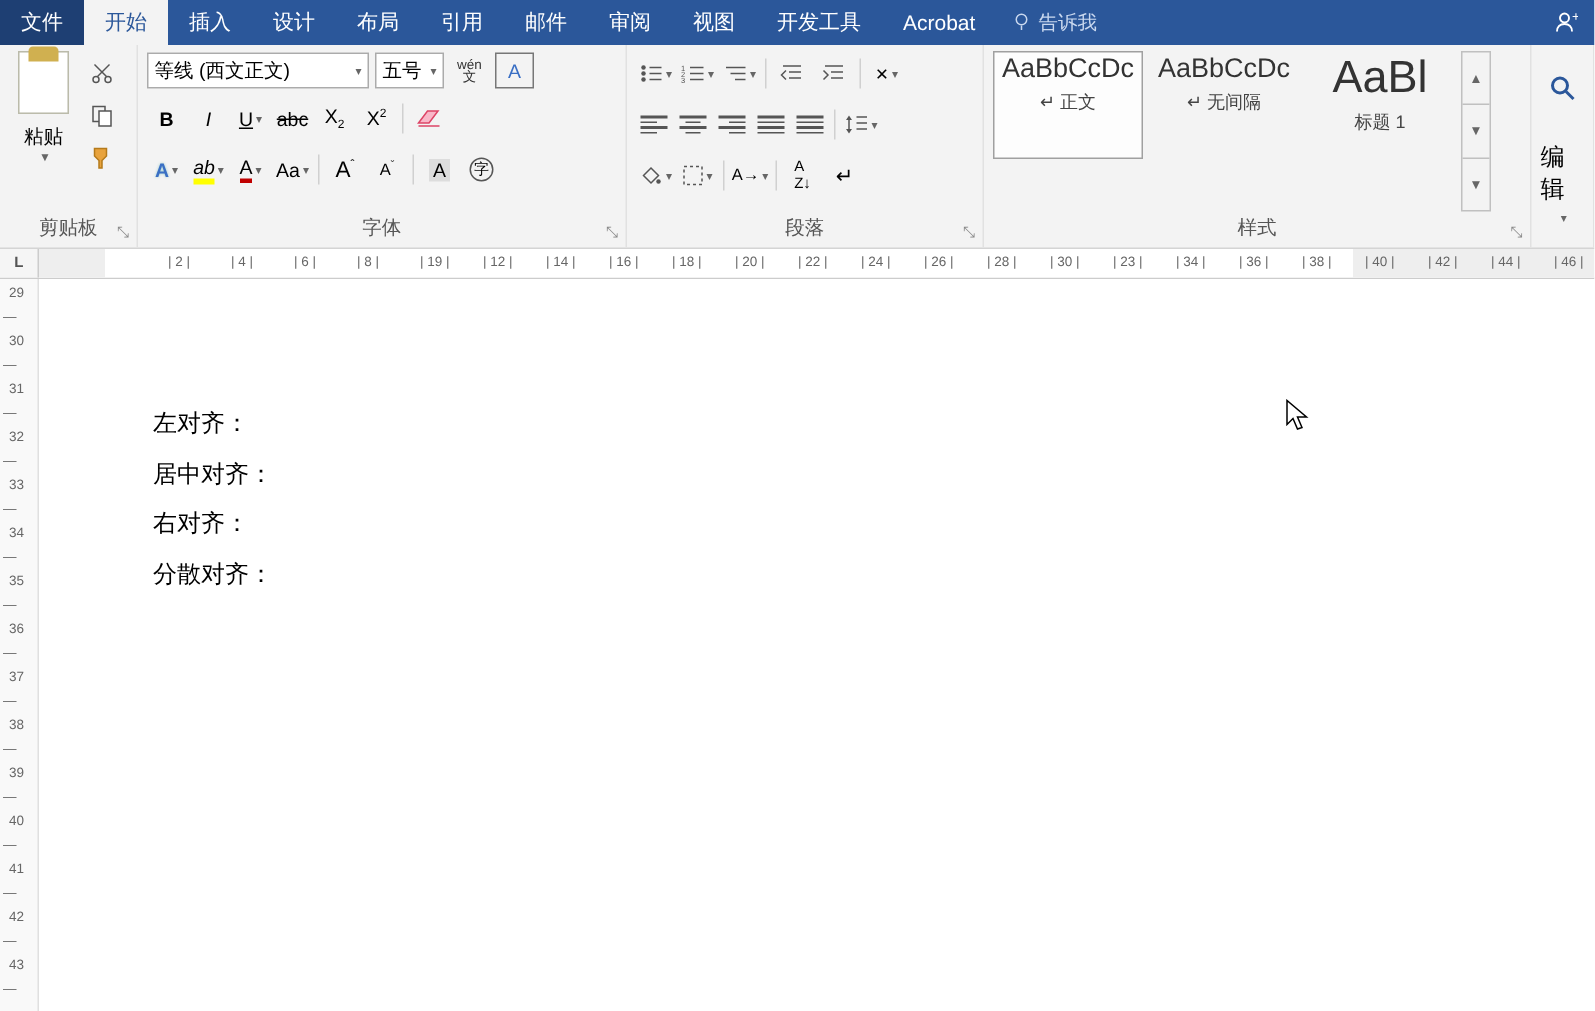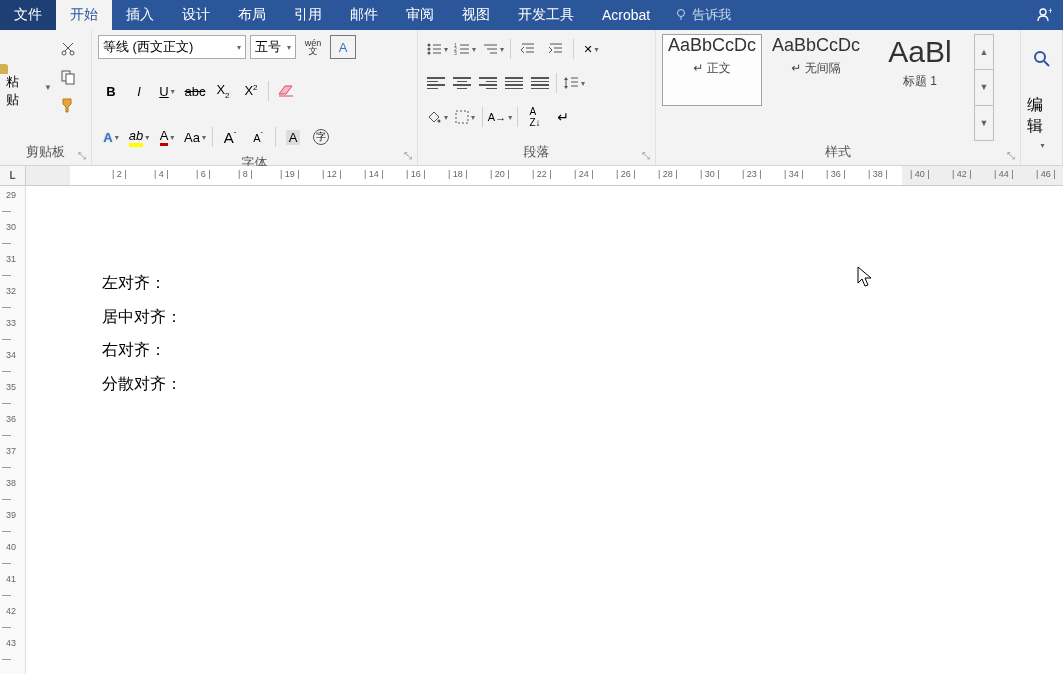--- a/index.html
+++ b/index.html
@@ -15,21 +15,21 @@
 .share { width: 40px; display: flex; align-items: center; justify-content: center; }
 
 
 .ribbon { display: flex; height: 136px; background: #f3f3f3; border-bottom: 1px solid #d4d4d4; }
 .ribbon-group { border-right: 1px solid #e1e1e1; display: flex; flex-direction: column; padding: 4px 6px 0 6px; position: relative; }
 .group-body { flex: 1; display: flex; gap: 4px; }
 .group-label { text-align: center; font-size: 13px; color: #555; padding: 2px 0 4px; position: relative; }
 .group-launcher { position: absolute; right: 2px; bottom: 2px; width: 14px; height: 14px; font-size: 10px; color: #888; text-align: center; line-height: 14px; cursor: pointer; }
 
 
-.paste-btn { width: 46px; display: flex; flex-direction: row; align-items: center; justify-content: flex-end; gap: 23px; }
+.paste-btn { width: 46px; display: flex; flex-direction: column; align-items: center; justify-content: flex-start; }
 .paste-icon { width: 34px; height: 42px; background: linear-gradient(#fff,#fff); border: 1px solid #bba; position: relative; }
 .paste-icon::before { content: ""; position: absolute; width: 20px; height: 10px; background: #d0b050; top: -4px; left: 6px; border-radius: 3px 3px 0 0; }
 .paste-label { font-size: 13px; margin-top: 6px; }
 .small-col { display: flex; flex-direction: column; gap: 6px; padding-top: 4px; }
 .small-btn { width: 24px; height: 22px; display: flex; align-items: center; justify-content: center; color: #444; cursor: pointer; }
 
 
 .font-top { display: flex; gap: 4px; align-items: center; height: 26px; }
 .font-combo { height: 24px; border: 1px solid #ababab; background: #fff; font-size: 13px; padding: 0 4px; display: flex; align-items: center; }
 .font-name { width: 148px; justify-content: space-between; }
@@ -142,21 +142,21 @@
             </svg>
           </div>
       </div>
     </div>
     <div class="group-label">剪贴板</div>
     <div class="group-launcher">⤡</div>
   </div>
 
   <div class="ribbon-group" style="width:326px">
     <div class="group-body">
-      <div class="font-col" style="gap:16px">
+      <div class="font-col" style="gap:4px">
         <div class="font-top">
           <div class="font-combo font-name">
               <span>等线 (西文正文)</span>
               <span class="dd">▾</span>
             </div>
           <div class="font-combo font-size">
               <span>五号</span>
               <span class="dd">▾</span>
             </div>
           <div class="sq-btn">

